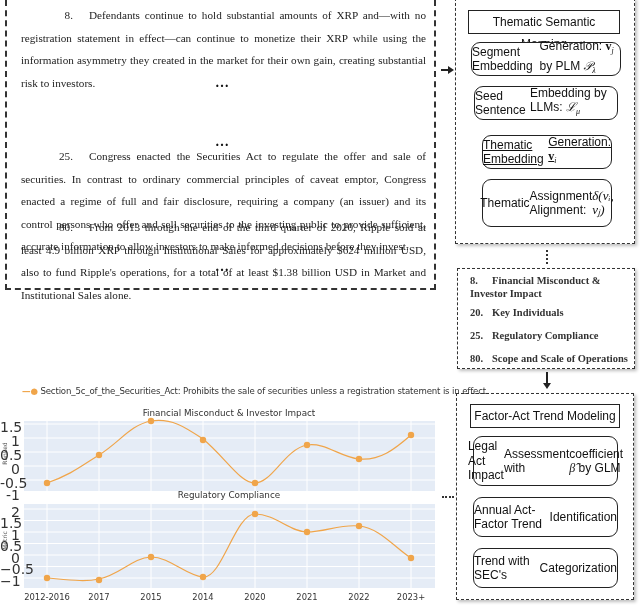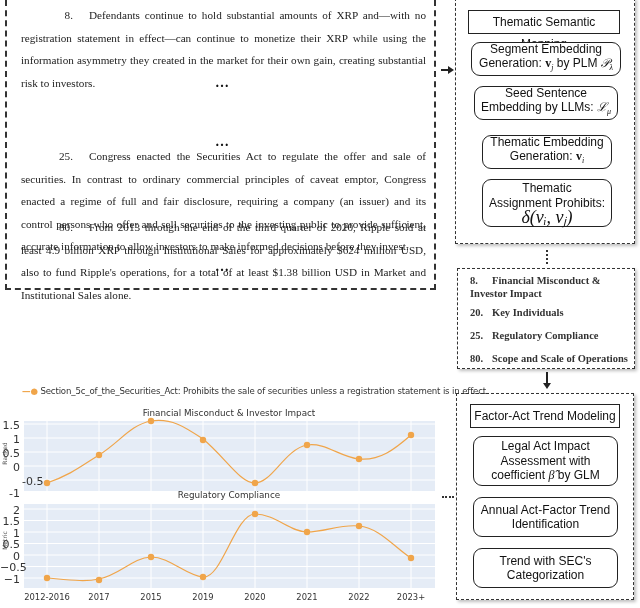--- a/index.html
+++ b/index.html
@@ -7,30 +7,30 @@
   .abs{position:absolute;}
   
   #doc{left:5px;top:0;width:431px;height:290px;border-left:2px dashed #333;border-right:2px dashed #333;border-bottom:2px dashed #333;box-sizing:border-box;}
   .para{position:absolute;left:14px;width:405px;font-family:"Liberation Serif",serif;font-size:11.2px;line-height:22.5px;color:#222;text-align:justify;}
   .para .num{display:inline-block;width:52px;text-align:right;margin-right:16px;}
   .para b{font-weight:bold;}
   .ell{position:absolute;left:0;width:431px;text-align:center;font-family:"Liberation Serif",serif;font-size:14px;font-weight:bold;letter-spacing:1px;line-height:10px;}
   
   .panel{position:absolute;border:1.5px dashed #333;box-sizing:border-box;box-shadow:2px 2px 3px rgba(0,0,0,0.25);background:#fff;}
   .hdr{position:absolute;border:1.3px solid #222;background:#fff;font-size:12px;text-align:center;line-height:22px;box-sizing:border-box;}
-  .step{position:absolute;border:1.3px solid #222;border-radius:9px;background:#fff;font-size:12px;line-height:14.5px;box-sizing:border-box;display:flex;align-items:center;justify-content:center;flex-direction:column;}
+  .step{position:absolute;border:1.3px solid #222;border-radius:9px;background:#fff;font-size:12px;line-height:14.5px;box-sizing:border-box;display:flex;align-items:center;justify-content:center;flex-direction:row;}
   .math{font-family:"Liberation Serif",serif;font-style:italic;}
   .mb{font-family:"Liberation Serif",serif;font-weight:bold;}
   .themes{font-family:"Liberation Serif",serif;font-size:10.5px;color:#333;font-weight:bold;}
   .themes .t{position:absolute;left:12px;width:168px;line-height:13px;}
   .themes .t .n{display:inline-block;width:22px;}
   
   #legend{left:22px;top:386px;font-size:8.6px;color:#333;white-space:nowrap;font-family:"DejaVu Sans",sans-serif;letter-spacing:-0.15px;}
   .ctitle{position:absolute;font-size:8.8px;color:#333;text-align:center;width:412px;font-family:"DejaVu Sans",sans-serif;}
-  .tick{position:absolute;font-size:11px;color:#333;font-family:"DejaVu Sans",sans-serif;text-align:right;width:20px;}
+  .tick{position:absolute;font-size:14px;color:#333;font-family:"DejaVu Sans",sans-serif;text-align:right;width:20px;}
   .xt{position:absolute;font-size:8.4px;color:#333;font-family:"DejaVu Sans",sans-serif;width:50px;text-align:center;}
   .ylab{position:absolute;font-size:6px;color:#555;transform:rotate(-90deg);transform-origin:center;width:40px;text-align:center;font-family:"DejaVu Sans",sans-serif;}
 </style>
 </head>
 <body>
 
 <div id="doc" class="abs">
   <div class="para" style="top:4px;">
     <span class="num">8.</span><span>Defendants continue to hold substantial amounts of XRP and—with no registration statement in effect—can continue to monetize their XRP while using the information asymmetry they created in the market for their own gain, creating substantial risk to investors.</span>
   </div>
@@ -53,28 +53,28 @@
 <div class="panel" style="left:455px;top:-2px;width:180px;height:246px;border-top:none;">
   <div class="hdr" style="left:12px;top:12px;width:152px;height:24px;">Thematic Semantic Mapping</div>
   <div class="step" style="left:15px;top:44px;width:150px;height:34px;">
     <span>Segment Embedding</span>
     <span><span>Generation: </span><span class="mb">v</span><sub class="math" style="font-size:8px">j</sub><span> by PLM </span><span class="math">𝒫</span><sub class="math" style="font-size:8px">λ</sub></span>
   </div>
   <div class="step" style="left:18px;top:88px;width:144px;height:34px;">
     <span>Seed Sentence</span>
     <span><span>Embedding by LLMs: </span><span class="math">ℒ</span><sub class="math" style="font-size:8px">μ</sub></span>
   </div>
-  <div class="step" style="left:26px;top:137px;width:130px;height:34px;">
+  <div class="step" style="left:26px;top:137px;width:130px;height:34px;text-decoration:underline;">
     <span>Thematic Embedding</span>
     <span><span>Generation: </span><span class="mb">v</span><sub class="math" style="font-size:8px">i</sub></span>
   </div>
   <div class="step" style="left:26px;top:181px;width:130px;height:48px;">
     <span>Thematic</span>
-    <span>Assignment Prohibits:</span>
-    <span class="math" style="font-size:18px">δ(vᵢ, vⱼ)</span>
+    <span>Assignment Alignment:</span>
+    <span class="math" style="font-size:13px">δ(vᵢ, vⱼ)</span>
   </div>
 </div>
 
 <div class="abs" style="left:546px;top:250px;width:2px;height:14px;border-left:2px dotted #333;"></div>
 
 <div class="panel themes" style="left:457px;top:268px;width:178px;height:101px;">
   <div class="t" style="top:5px;"><span class="n">8.</span><span>Financial Misconduct &amp; Investor Impact</span></div>
   <div class="t" style="top:37px;"><span class="n">20.</span><span>Key Individuals</span></div>
   <div class="t" style="top:60px;"><span class="n">25.</span><span>Regulatory Compliance</span></div>
   <div class="t" style="top:83px;"><span class="n">80.</span><span>Scope and Scale of Operations</span></div>
@@ -174,31 +174,31 @@
       <circle cx="307" cy="532" r="3.2"></circle>
       <circle cx="359" cy="526" r="3.2"></circle>
       <circle cx="411" cy="558" r="3.2"></circle>
   </g>
 </svg>
 
 <div class="tick" style="left:0;top:419px;">1.5</div>
 <div class="tick" style="left:0;top:433px;">1</div>
 <div class="tick" style="left:0;top:447px;">0.5</div>
 <div class="tick" style="left:0;top:461px;">0</div>
-<div class="tick" style="left:0;top:475px;padding-left:22px;">-0.5</div>
+<div class="tick" style="left:0;top:475px;">-0.5</div>
 <div class="tick" style="left:0;top:487px;">-1</div>
 
 <div class="tick" style="left:0;top:504px;">2</div>
 <div class="tick" style="left:0;top:515px;">1.5</div>
 <div class="tick" style="left:0;top:527px;">1</div>
 <div class="tick" style="left:0;top:538px;">0.5</div>
 <div class="tick" style="left:0;top:550px;">0</div>
 <div class="tick" style="left:0;top:561px;">−0.5</div>
 <div class="tick" style="left:0;top:573px;">−1</div>
 
 <div class="xt" style="left:22px;top:592px;">2012-2016</div>
 <div class="xt" style="left:74px;top:592px;">2017</div>
 <div class="xt" style="left:126px;top:592px;">2015</div>
-<div class="xt" style="left:178px;top:592px;">2019</div>
+<div class="xt" style="left:178px;top:592px;">2014</div>
 <div class="xt" style="left:230px;top:592px;">2020</div>
 <div class="xt" style="left:282px;top:592px;">2021</div>
 <div class="xt" style="left:334px;top:592px;">2022</div>
 <div class="xt" style="left:386px;top:592px;">2023+</div>
 
 </body></html>

